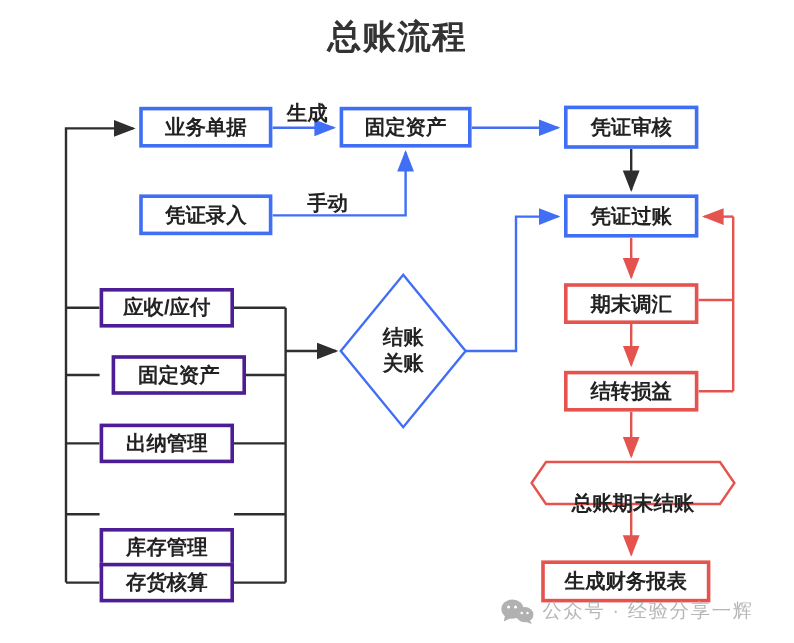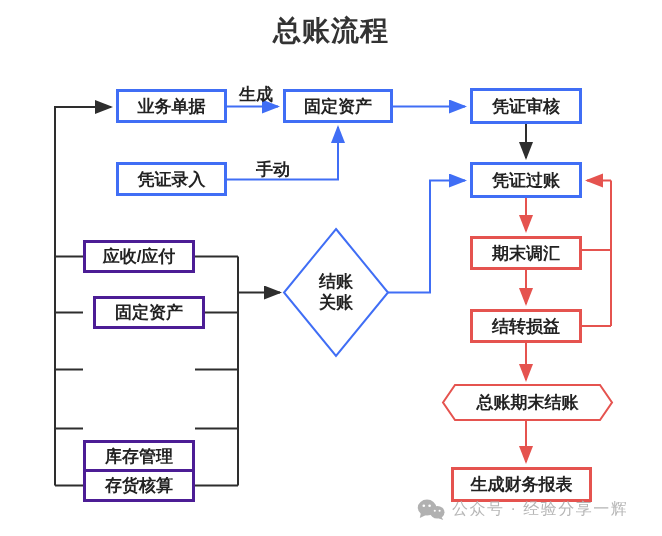--- a/index.html
+++ b/index.html
@@ -77,29 +77,30 @@
   <div class="node blue" style="left:470px;top:88px;width:112px;height:36px;">凭证审核</div>
   <div class="node blue" style="left:116px;top:162px;width:111px;height:34px;">凭证录入</div>
   <div class="node blue" style="left:470px;top:162px;width:112px;height:36px;font-family:Liberation Serif, serif;">凭证过账</div>
 
   <div class="node red" style="left:470px;top:236px;width:112px;height:34px;">期末调汇</div>
   <div class="node red" style="left:470px;top:309px;width:112px;height:34px;">结转损益</div>
   <div class="node red" style="left:451px;top:467px;width:141px;height:35px;">生成财务报表</div>
 
   <div class="node" style="left:83px;top:240px;width:112px;height:33px;">应收/应付</div>
   <div class="node" style="left:93px;top:296px;width:112px;height:33px;">固定资产</div>
+  <div class="node" style="left:83px;top:353px;width:112px;height:33px;">出纳管理</div>
   <div class="node" style="left:83px;top:412px;width:112px;height:33px;margin-top:28px;">库存管理</div>
   <div class="node" style="left:83px;top:469px;width:112px;height:33px;">存货核算</div>
 
   <div class="shape-text" style="left:296px;top:270px;width:80px;height:44px;flex-direction:column;">
     <span>结账</span>
     <span>关账</span>
   </div>
 
-  <div class="shape-text" style="left:443px;top:385px;width:169px;height:35px;">总账期末结账</div>
+  <div class="shape-text" style="left:443px;top:402px;width:169px;height:35px;">总账期末结账</div>
 
   <div class="edge-label" style="left:239px;top:83px;">生成</div>
   <div class="edge-label" style="left:256px;top:158px;">手动</div>
 
   <div class="watermark">
     <svg width="28" height="21" viewBox="0 0 28 21">
       <g fill="#b1b1b1">
         <ellipse cx="10" cy="8.6" rx="9.2" ry="8"></ellipse>
         <polygon points="4,13.5 2.8,19 9.5,15.8"></polygon>
         <ellipse cx="20.3" cy="13.2" rx="7.2" ry="6.3"></ellipse>

